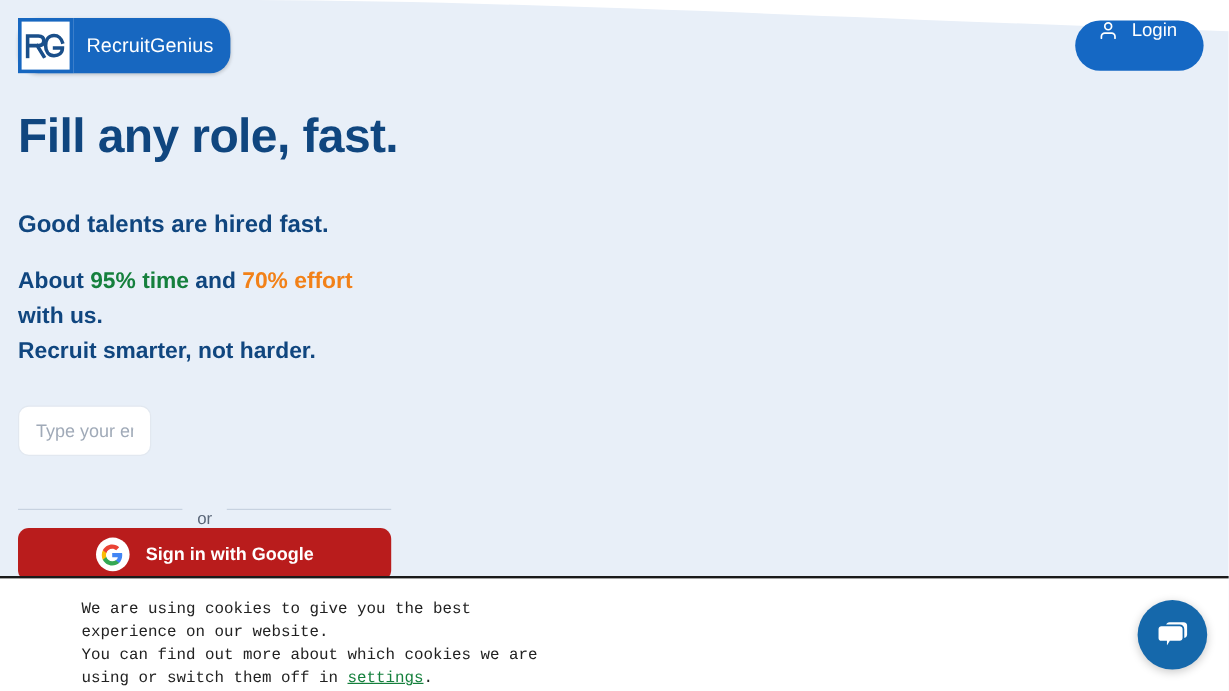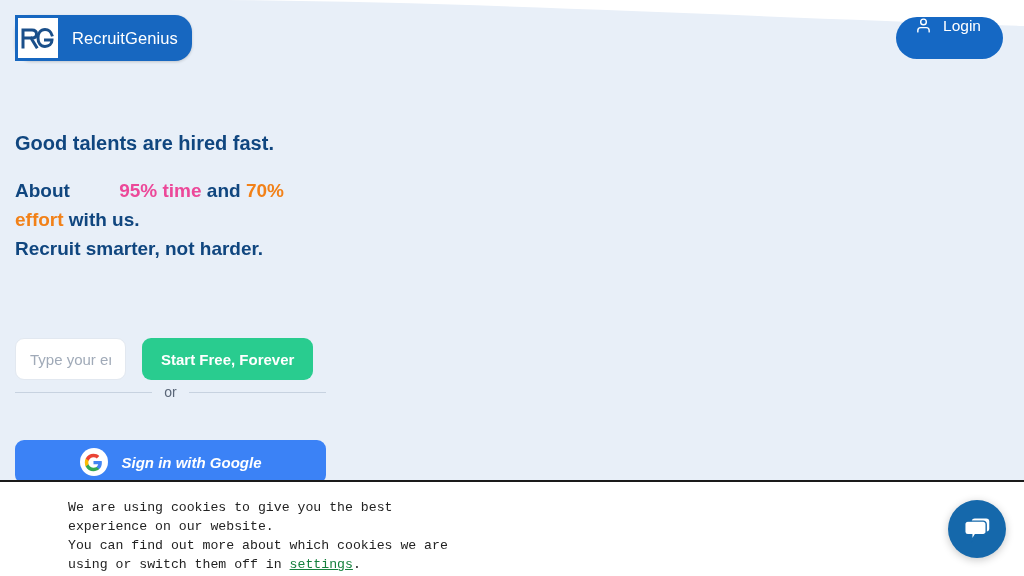--- a/index.html
+++ b/index.html
@@ -131,21 +131,21 @@
     white-space: nowrap;
   }
   .hero-copy {
     margin-top: 22px;
     font-size: 19px;
     font-weight: bold;
     color: #10467f;
     line-height: 1.52;
     width: 280px;
   }
-  .hi-red { color: #ec4899; margin-left: 44px; }
+  .hi-red { color: #15803d; }
   .hi-orange { color: #f28118; }
 
   
   .signup-row {
     position: absolute;
     left: 15px;
     top: 338px;
     display: flex;
     align-items: center;
     gap: 16px;
@@ -175,46 +175,45 @@
     font-size: 15px;
     font-weight: bold;
     font-family: "Liberation Sans", sans-serif;
     cursor: pointer;
     white-space: nowrap;
   }
 
   .or-row {
     position: absolute;
     left: 15px;
-    top: 384px;
+    top: 424px;
     width: 311px;
     display: flex;
-    align-items: center;
+    align-items: flex-start;
     gap: 12px;
     z-index: 4;
   }
   .or-line { flex: 1; height: 1px; background: #c7d2e0; }
   .or-text { color: #5a6678; font-size: 14px; }
 
   .google-btn {
     position: absolute;
     left: 15px;
     top: 440px;
     width: 311px;
     height: 44px;
-    background: #3b82f6;
+    background: #b91c1c;
     border: none;
     border-radius: 9px;
     display: flex;
     align-items: center;
     justify-content: center;
     gap: 14px;
     cursor: pointer;
     z-index: 4;
-    font-style: italic;
   }
   .google-btn .glabel {
     color: #ffffff;
     font-size: 15px;
     font-weight: bold;
     font-family: "Liberation Sans", sans-serif;
   }
   .gcircle {
     width: 28px; height: 28px;
     background: #ffffff;
@@ -338,30 +337,30 @@
   <button class="login-btn">
     <svg width="17" height="17" viewBox="0 0 24 24" fill="none" stroke="#ffffff" stroke-width="2" stroke-linecap="round" stroke-linejoin="round">
       <path d="M20 21v-2a4 4 0 0 0-4-4H8a4 4 0 0 0-4 4v2"></path>
       <circle cx="12" cy="7" r="4"></circle>
     </svg>
     <span>Login</span>
   </button>
 </div>
 
 <div class="hero">
+  <h1 class="hero-title">Fill any role, fast.</h1>
   <div class="hero-sub">Good talents are hired fast.</div>
   <div class="hero-copy">
     <span>About </span><span class="hi-red">95% time</span><span> and </span><span class="hi-orange">70% effort</span><span> with us.</span><br>
     <span>Recruit smarter, not harder.</span>
   </div>
 </div>
 
 <div class="signup-row">
   <input class="email-input" type="text" placeholder="Type your email" style="">
-  <button class="cta-btn">Start Free, Forever</button>
 </div>
 
 <div class="or-row">
   <div class="or-line"></div>
   <span class="or-text">or</span>
   <div class="or-line"></div>
 </div>
 
 <button class="google-btn">
   <span class="gcircle">

